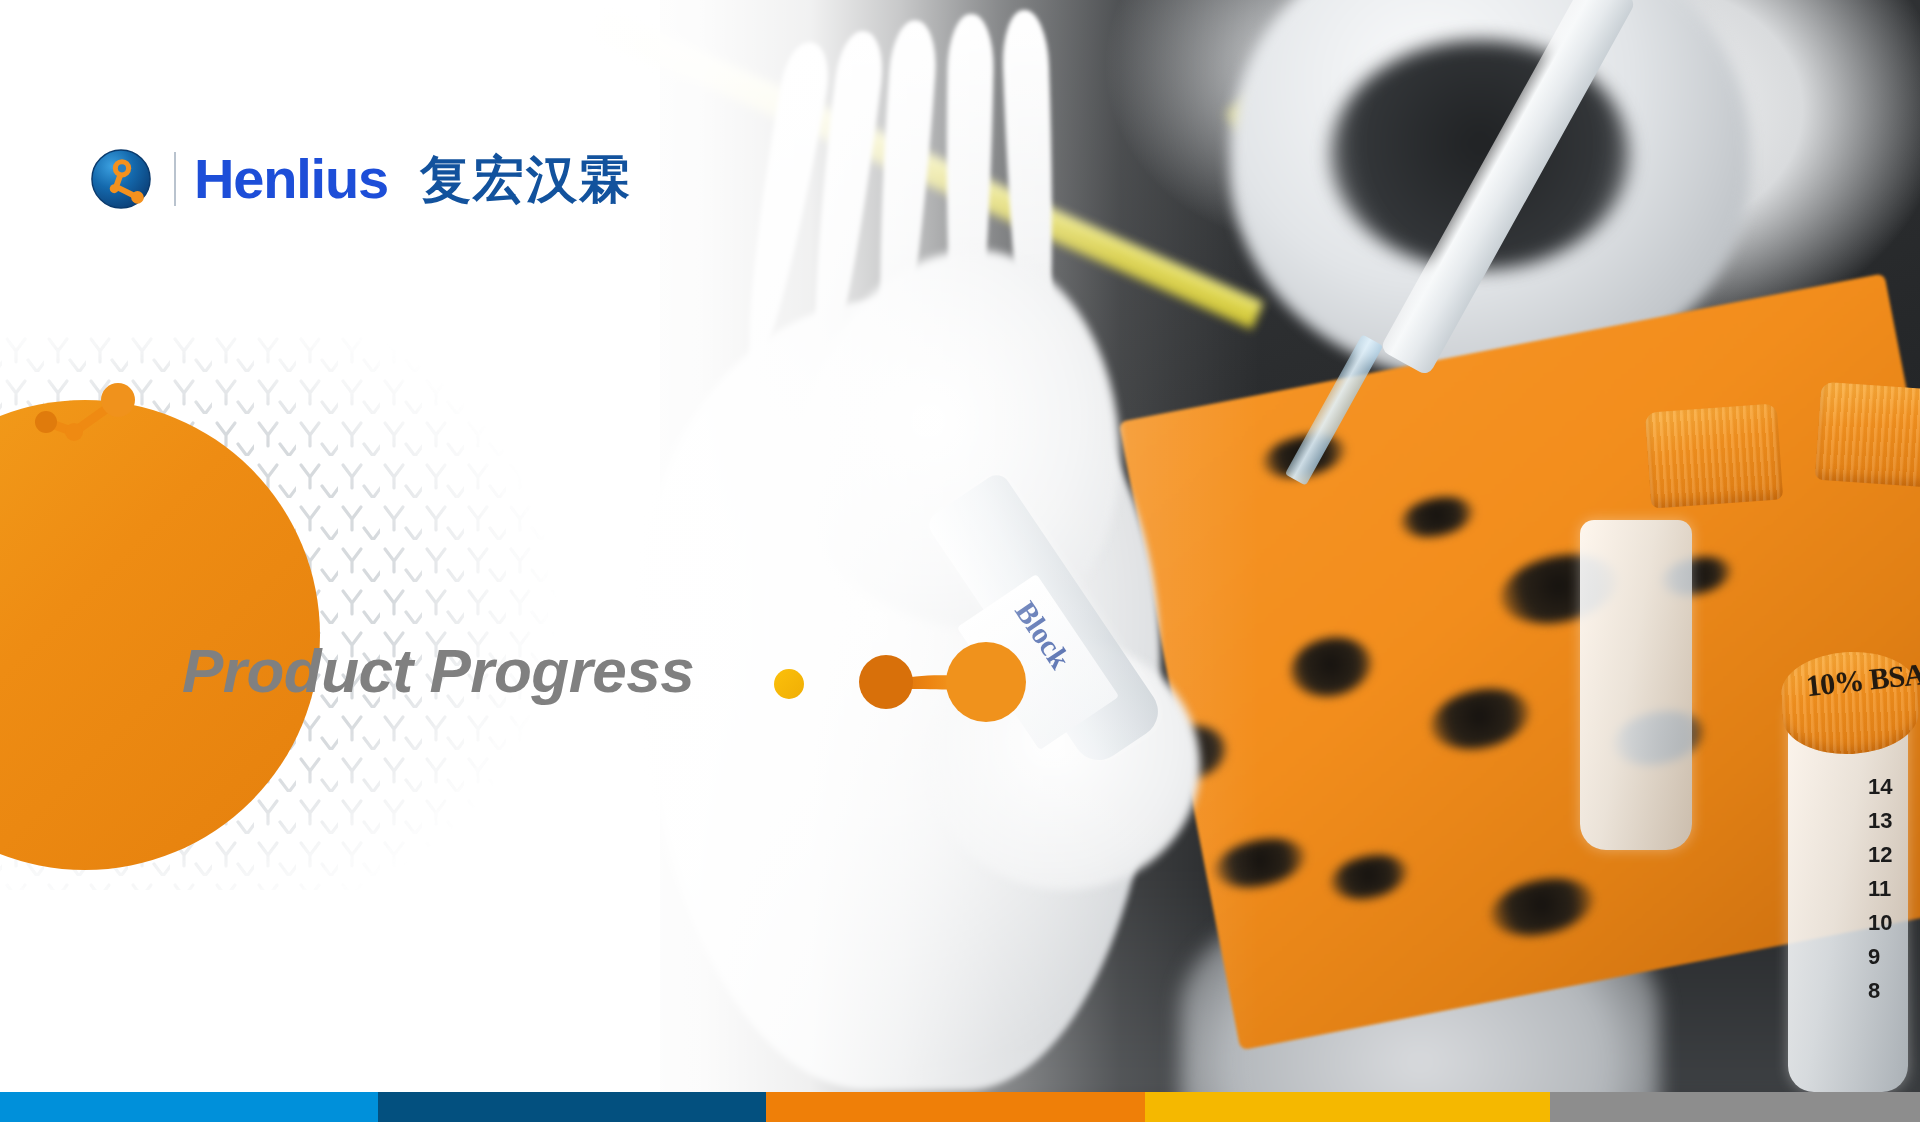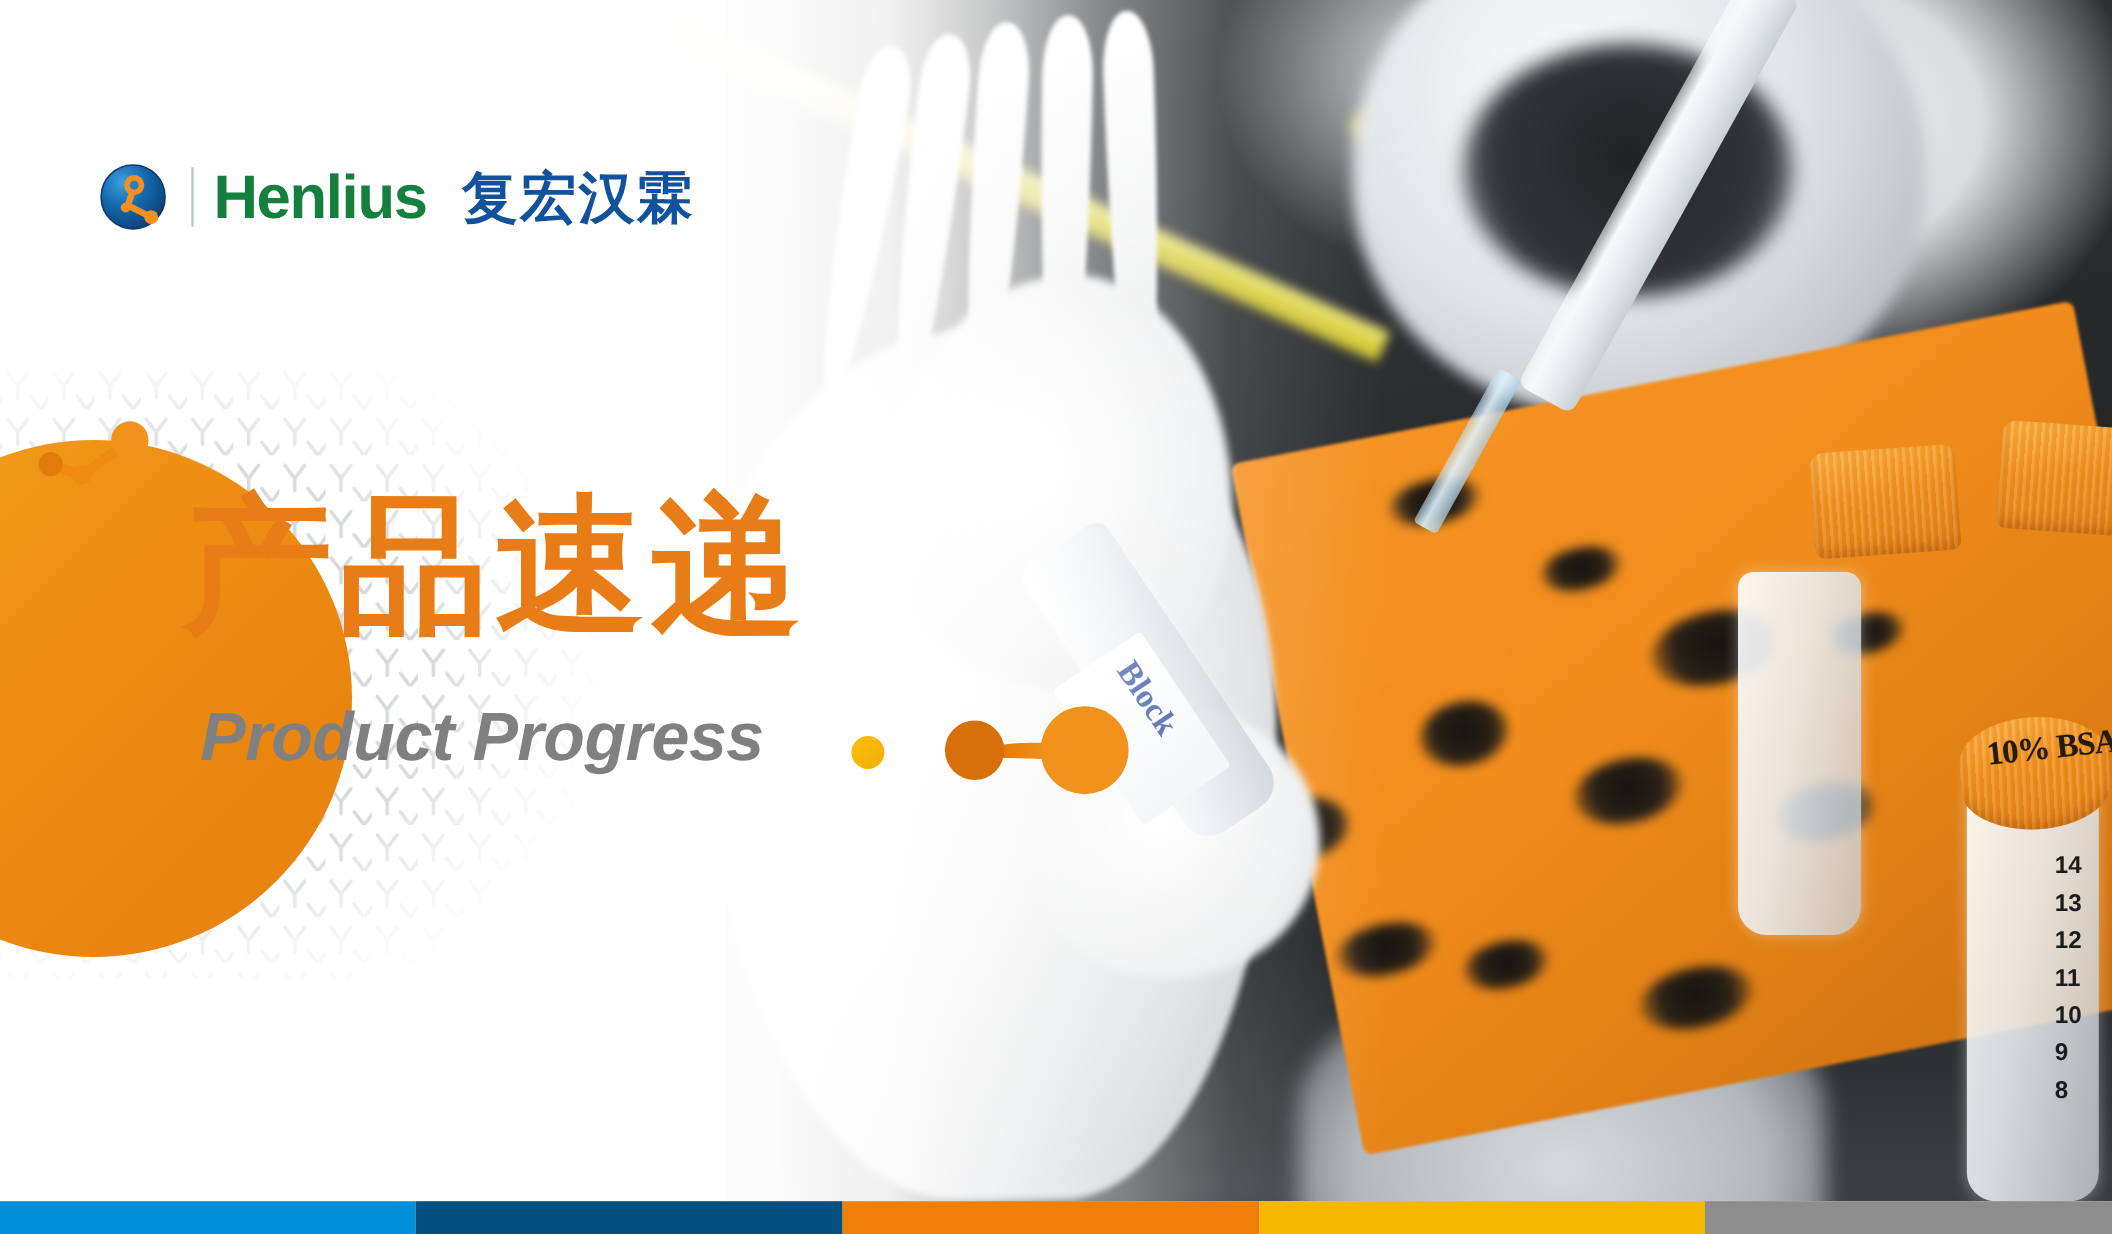--- a/index.html
+++ b/index.html
@@ -275,21 +275,21 @@
   }
   .logo-divider {
     width: 2px;
     height: 54px;
     background: #b9c3ce;
     margin: 0 18px 0 22px;
   }
   .logo-en {
     font-size: 56px;
     font-weight: bold;
-    color: #15803d;
+    color: #1d4ed8;
     letter-spacing: -1.2px;
     line-height: 1;
     font-family: "Liberation Sans", sans-serif;
   }
   .logo-cn {
     font-size: 51px;
     font-weight: bold;
     color: #12529d;
     letter-spacing: 2px;
     line-height: 1;
@@ -456,21 +456,20 @@
       <circle cx="33" cy="21" r="9.5" fill="#f4911e"></circle>
       <circle cx="33" cy="21" r="4.2" fill="#2a7fc0"></circle>
       <circle cx="49" cy="51" r="6.5" fill="#f4911e"></circle>
       <circle cx="25" cy="42" r="4.6" fill="#f4911e"></circle>
     </svg>
     <div class="logo-divider"></div>
     <div class="logo-en">Henlius</div>
     <div class="logo-cn">复宏汉霖</div>
   </div>
 
-  <div class="title-cn">产品速递</div>
   <div class="title-en">Product Progress</div>
 
   <div class="bottom-bar">
     <div class="bar-seg" style="width:378px;background:#0090da;"></div>
     <div class="bar-seg" style="width:388px;background:#03507f;"></div>
     <div class="bar-seg" style="width:379px;background:#ef7f08;"></div>
     <div class="bar-seg" style="width:405px;background:#f5b800;"></div>
     <div class="bar-seg" style="width:370px;background:#8d8d8d;"></div>
   </div>
 

